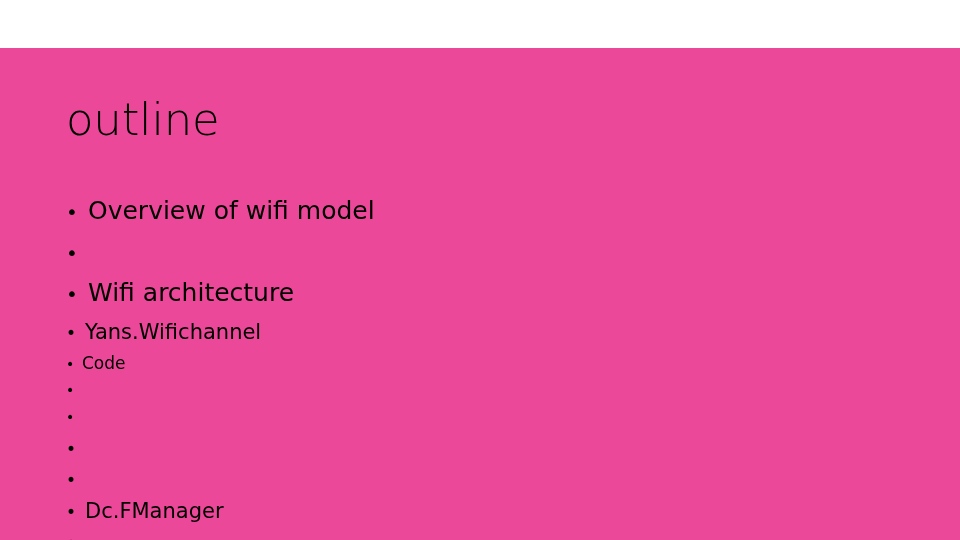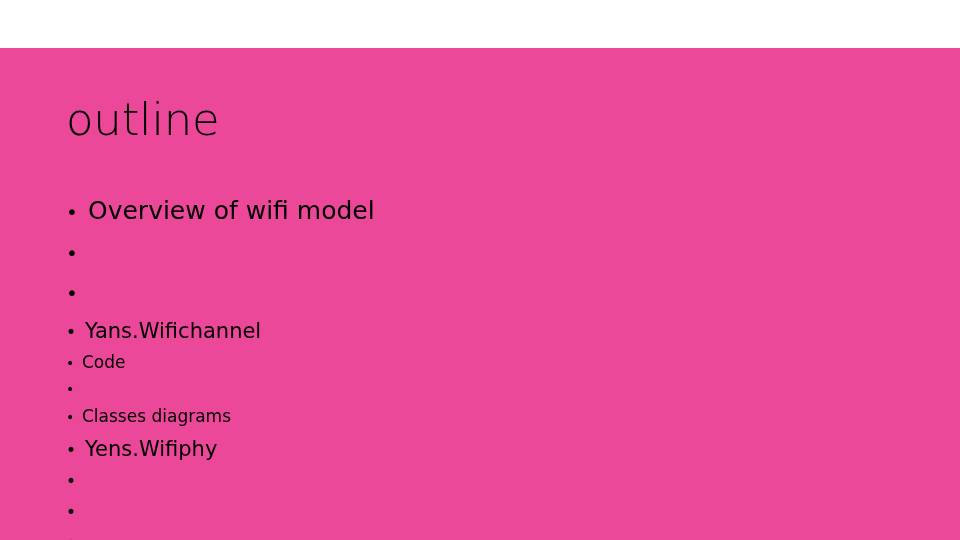--- a/index.html
+++ b/index.html
@@ -141,20 +141,21 @@
 
       <li class="bullet lvl1">
         <div class="bullet-row">
           <span class="bullet-mark">•</span>
         </div>
       </li>
 
       <li class="bullet lvl1">
         <div class="bullet-row">
           <span class="bullet-mark">•</span>
+          <span class="bullet-text">Wifi architecture</span>
         </div>
 
         <ul class="sub2">
 
           <li class="bullet lvl2 gap-before-lvl2">
             <div class="bullet-row">
               <span class="bullet-mark">•</span>
               <span class="bullet-text">Yans.Wifichannel</span>
             </div>
 
@@ -166,42 +167,41 @@
                 </div>
               </li>
               <li class="bullet lvl3">
                 <div class="bullet-row">
                   <span class="bullet-mark">•</span>
                 </div>
               </li>
               <li class="bullet lvl3">
                 <div class="bullet-row">
                   <span class="bullet-mark">•</span>
-                  <span class="bullet-text">Classes diagrams</span>
                 </div>
               </li>
             </ul>
           </li>
 
           <li class="bullet lvl2 gap-after-lvl3">
             <div class="bullet-row">
               <span class="bullet-mark">•</span>
-              <span class="bullet-text">Yens.Wifiphy</span>
             </div>
           </li>
 
           <li class="bullet lvl2">
             <div class="bullet-row">
               <span class="bullet-mark">•</span>
             </div>
           </li>
 
           <li class="bullet lvl2">
             <div class="bullet-row">
               <span class="bullet-mark">•</span>
+              <span class="bullet-text">Dc.FManager</span>
             </div>
           </li>
 
           <li class="bullet lvl2">
             <div class="bullet-row">
               <span class="bullet-mark">•</span>
             </div>
           </li>
 
         </ul>

